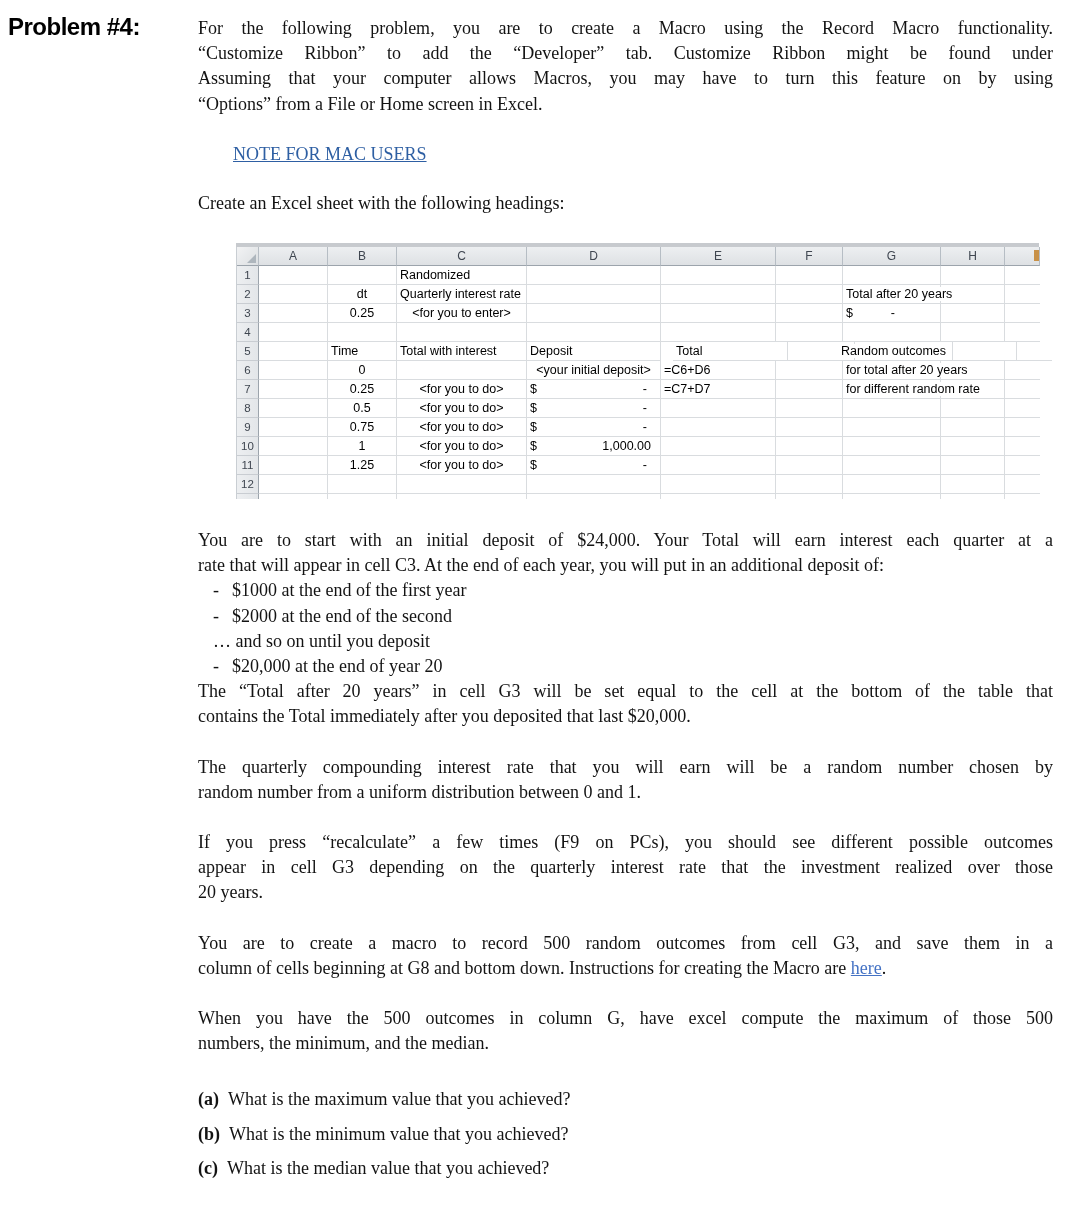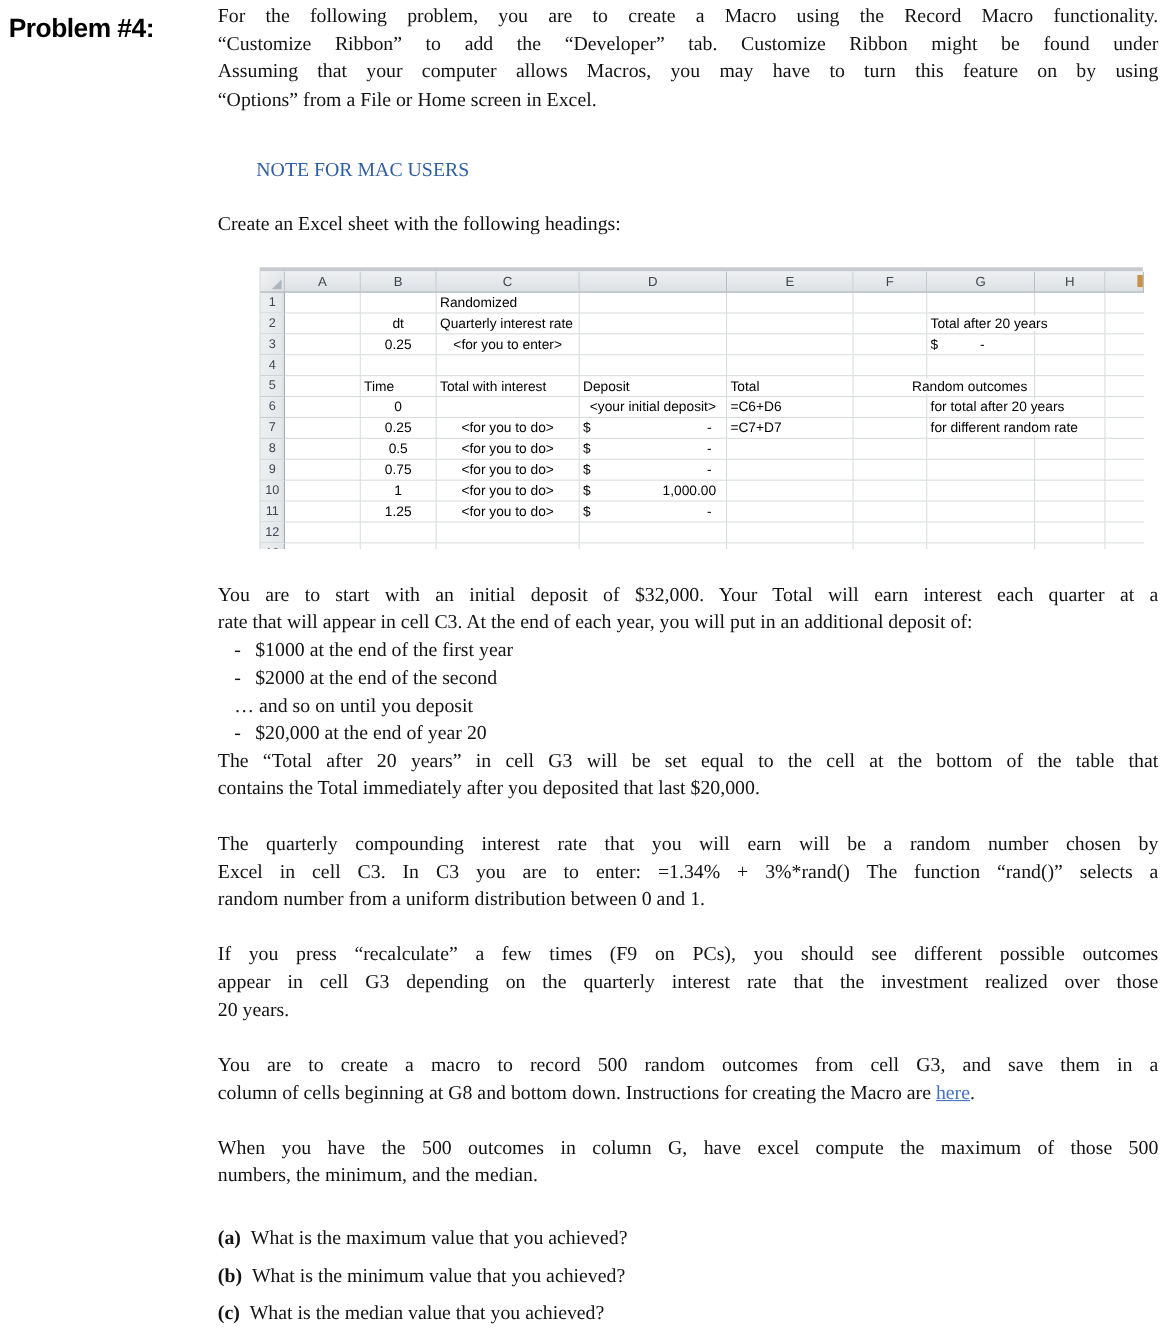--- a/index.html
+++ b/index.html
@@ -9,25 +9,25 @@
   }
   .abs{position:absolute;}
   
   .problem-label{
     left:8px;top:13px;
     font-family:"Liberation Sans", sans-serif;
     font-weight:bold;font-size:24px;letter-spacing:-0.5px;color:#000;
   }
   
   .textcol{left:198px;width:855px;font-size:18px;line-height:25.2px;color:#131313;}
-  .intro{top:2px;}
+  .intro{top:16px;}
   .jl{text-align:justify;text-align-last:justify;white-space:nowrap;}
   .ll{text-align:left;white-space:nowrap;}
   .note-link-wrap{left:233px;top:144px;font-size:18px;}
-  a.doclink{color:#2E5FA3;cursor:pointer;}
+  a.doclink{color:#2E5FA3;text-decoration:underline;cursor:pointer;}
   a.herelink{color:#4472C4;text-decoration:underline;cursor:pointer;}
   .create-line{left:198px;top:193px;font-size:18px;}
   .main-text{top:528px;}
   .para{margin:0;}
   .para + .para{margin-top:25px;}
   .blt{padding-left:15px;}
   .blt .dash{display:inline-block;width:19px;}
   .blt .dash:empty{width:0;}
   .questions{margin-top:31px;}
   .q{margin-bottom:9px;}
@@ -192,21 +192,21 @@
         <div class="ss-c" style="width: 69px;"></div>
         <div class="ss-c" style="width: 69px; justify-content: flex-start;">
           <span>Time</span>
         </div>
         <div class="ss-c" style="width: 130px; justify-content: flex-start;">
           <span>Total with interest</span>
         </div>
         <div class="ss-c" style="width: 134px; justify-content: flex-start;">
           <span>Deposit</span>
         </div>
-        <div class="ss-c" style="width: 115px; justify-content: flex-start;">
+        <div class="ss-c" style="width: 115px; justify-content: flex-start; margin-left: 12px;">
           <span>Total</span>
         </div>
         <div class="ss-c" style="width: 67px;"></div>
         <div class="ss-c" style="width: 98px; justify-content: flex-end;">
           <span class="ss-ov">Random outcomes</span>
         </div>
         <div class="ss-c" style="width: 64px;"></div>
         <div class="ss-c ss-lastcol" style="width: 35px;"></div>
       </div>
       <div class="ss-row">
@@ -351,33 +351,32 @@
         <div class="ss-c" style="width: 98px;"></div>
         <div class="ss-c" style="width: 64px;"></div>
         <div class="ss-c ss-lastcol" style="width: 35px;"></div>
       </div>
     </div>
 </div>
 
 <div class="abs textcol main-text">
 
   <div class="para">
-    <div class="jl">You are to start with an initial deposit of $32,000. Your Total will earn interest each quarter at a</div>
+    <div class="jl">You are to start with an initial deposit of $24,000. Your Total will earn interest each quarter at a</div>
     <div class="ll">rate that will appear in cell C3. At the end of each year, you will put in an additional deposit of:</div>
     <div class="blt ll"><span class="dash">-</span><span>$1000 at the end of the first year</span></div>
     <div class="blt ll"><span class="dash">-</span><span>$2000 at the end of the second</span></div>
     <div class="blt ll"><span class="dash"></span><span>… and so on until you deposit</span></div>
     <div class="blt ll"><span class="dash">-</span><span>$20,000 at the end of year 20</span></div>
     <div class="jl">The “Total after 20 years” in cell G3 will be set equal to the cell at the bottom of the table that</div>
     <div class="ll">contains the Total immediately after you deposited that last $20,000.</div>
   </div>
 
   <div class="para">
     <div class="jl">The quarterly compounding interest rate that you will earn will be a random number chosen by</div>
-    <div class="jl">Excel in cell C3. In C3 you are to enter: =1.34% + 3%*rand() The function “rand()” selects a</div>
     <div class="ll">random number from a uniform distribution between 0 and 1.</div>
   </div>
 
   <div class="para">
     <div class="jl">If you press “recalculate” a few times (F9 on PCs), you should see different possible outcomes</div>
     <div class="jl">appear in cell G3 depending on the quarterly interest rate that the investment realized over those</div>
     <div class="ll">20 years.</div>
   </div>
 
   <div class="para">

